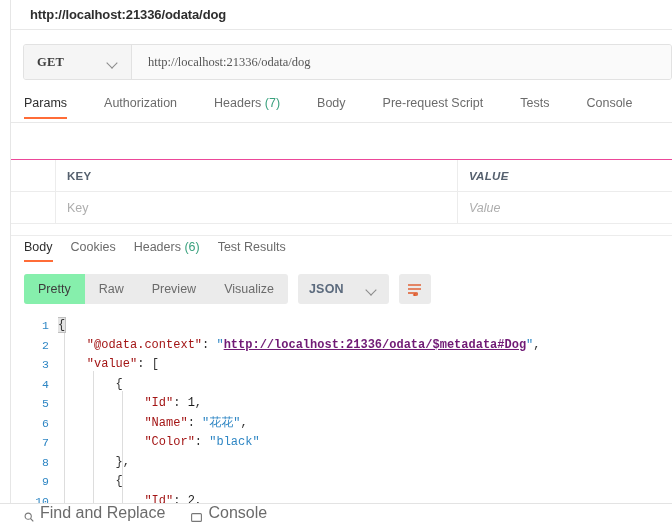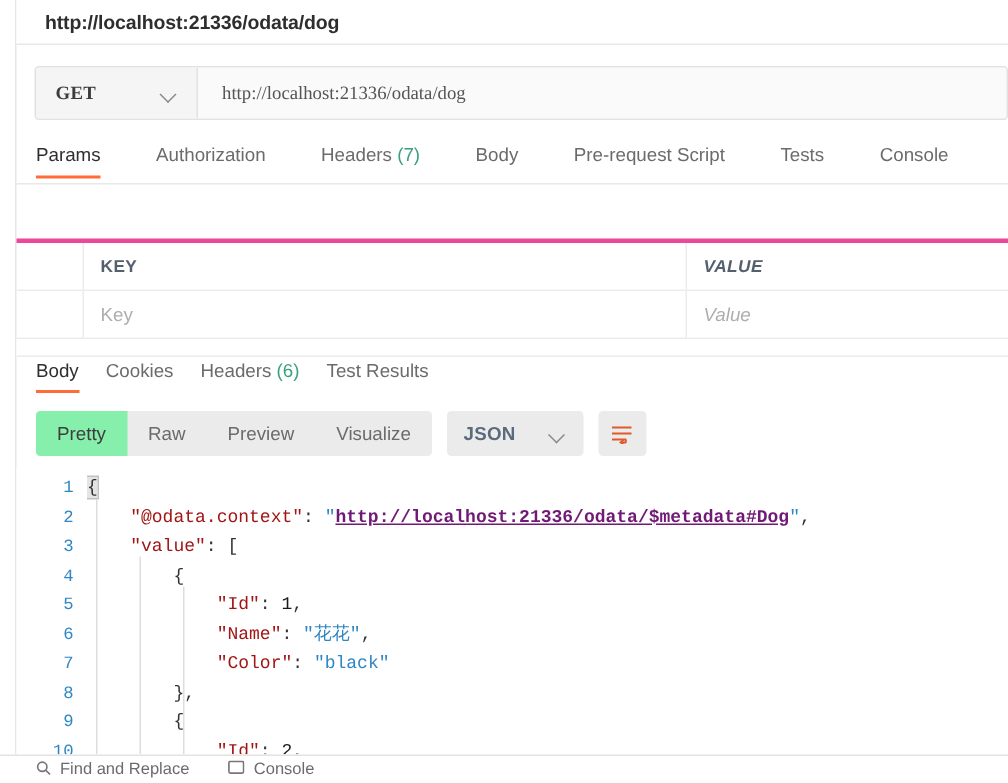--- a/index.html
+++ b/index.html
@@ -121,21 +121,21 @@
     padding-left: 22px;
   }
   .qp .t {
     font-size: 12.5px; font-weight: bold; color: #3d3d3d;
   }
 
   
   .ptable {
     position: absolute; left: 11px; top: 159px;
     width: 661px;
-    border-top: 3px solid #ec4899;
+    border-top: 1px solid #ec4899;
   }
   .prow {
     display: flex; height: 32px;
     border-bottom: 1px solid #ececec;
   }
   .pcell-chk {
     width: 45px; border-right: 1px solid #ececec;
   }
   .pcell-key {
     width: 402px; border-right: 1px solid #ececec;
@@ -271,23 +271,23 @@
   .bottombar {
     position: absolute; left: 0; bottom: 0;
     width: 672px; height: 19px;
     background: #ffffff;
     border-top: 1px solid #e3e3e3;
     display: flex; align-items: center;
     padding-left: 24px;
     overflow: hidden;
   }
   .bb-item {
-    display: flex; align-items: flex-start;
+    display: flex; align-items: flex-end;
     margin-right: 26px;
-    font-size: 11px; color: #6b6b6b;
+    font-size: 16px; color: #6b6b6b;
     cursor: pointer;
   }
   .bb-item .gl { margin-right: 6px; display: flex; align-items: center; }
 </style>
 </head>
 <body>
 
 <div class="app">
 
   <div class="left-rail"></div>

